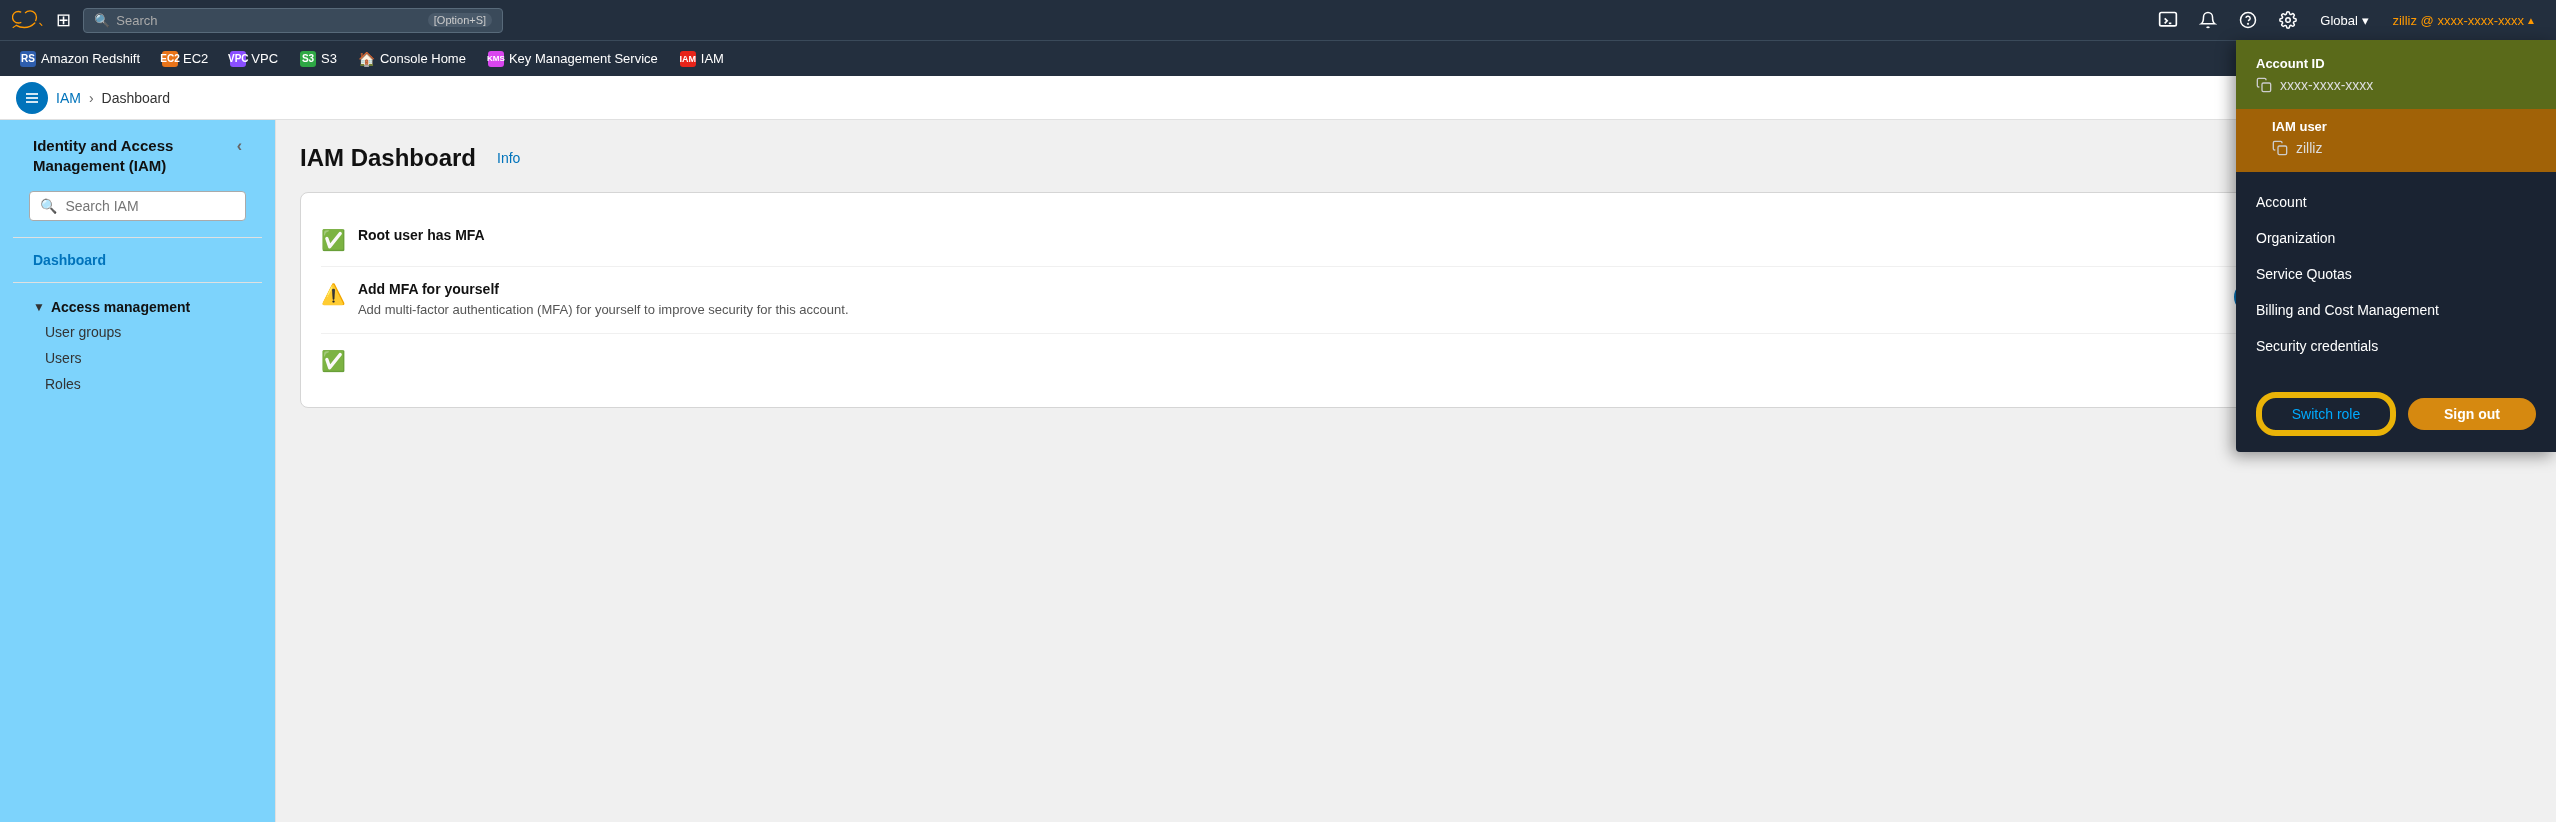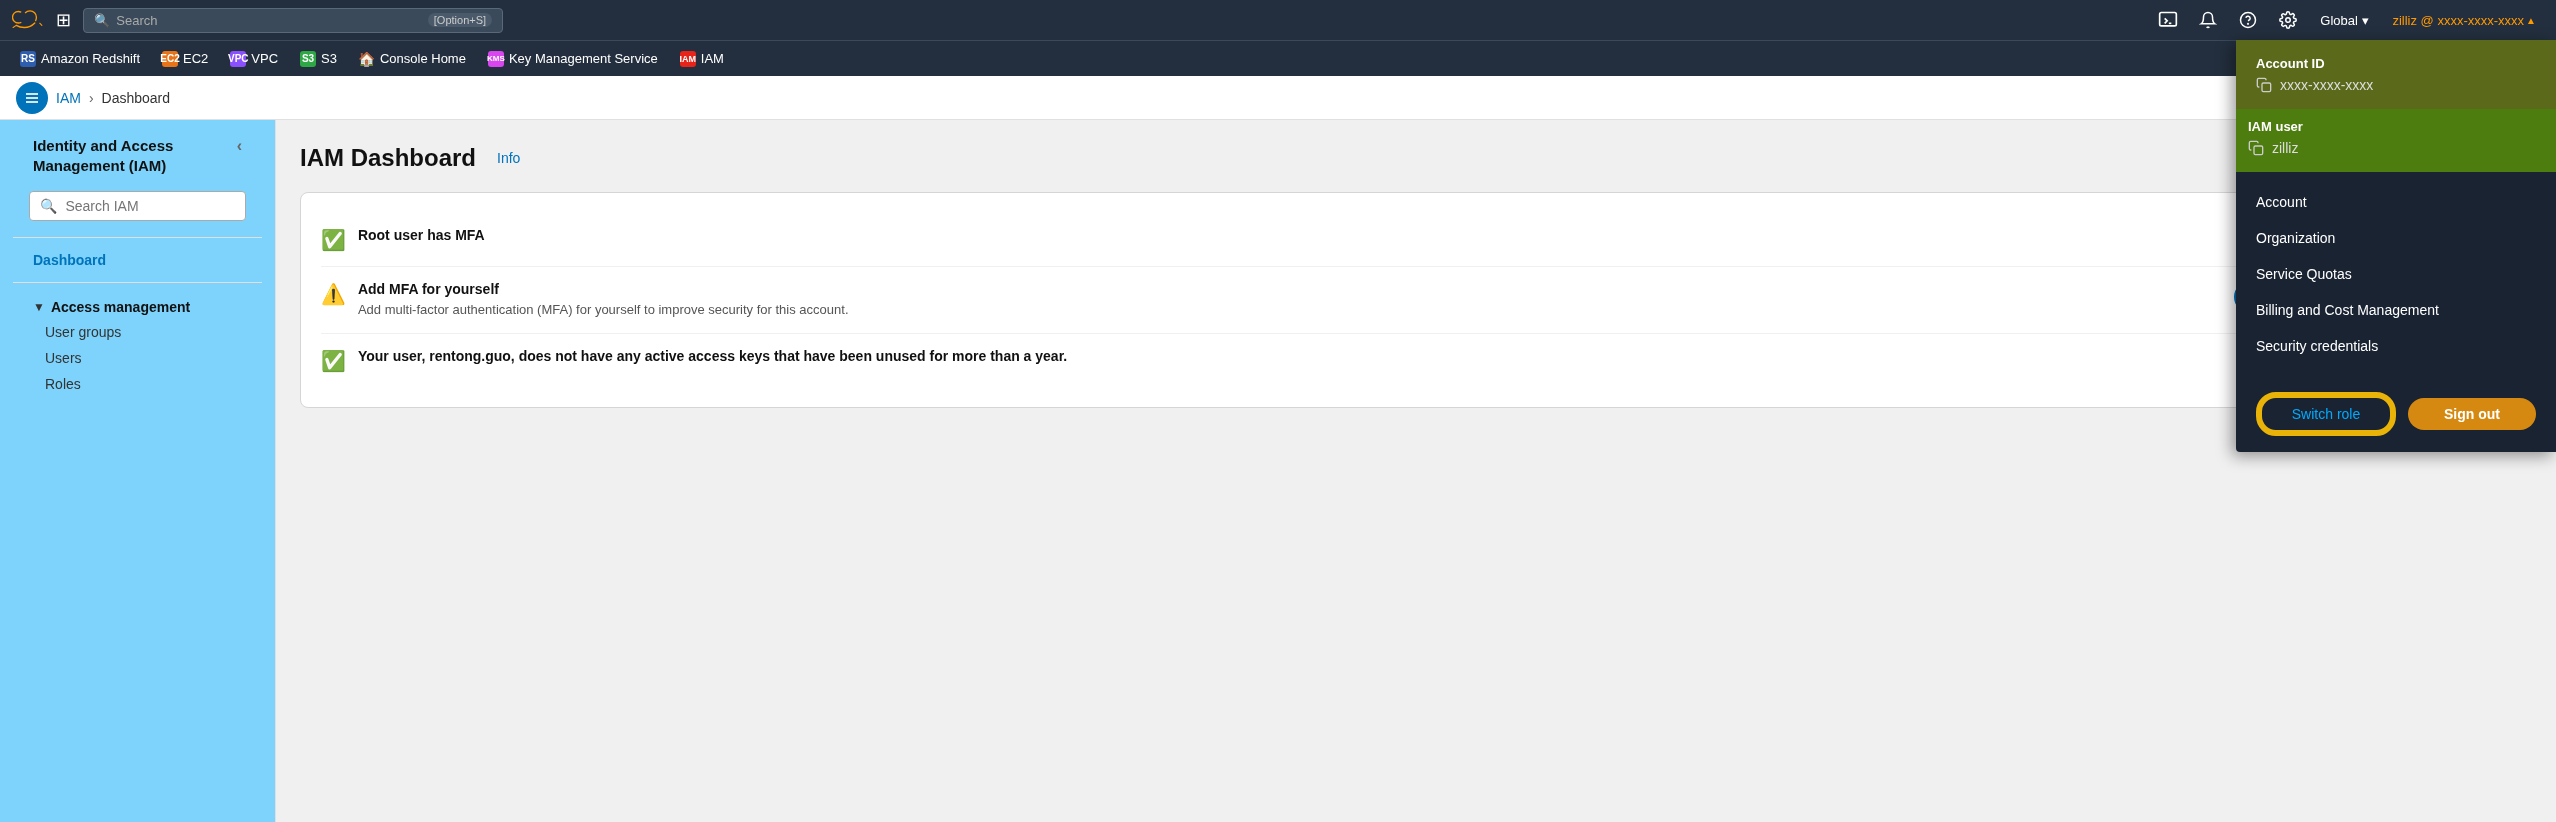--- a/index.html
+++ b/index.html
@@ -350,22 +350,22 @@
       margin-bottom: 6px;
     }
     .account-id-row {
       display: flex;
       align-items: center;
       gap: 8px;
       color: #ddd;
       font-size: 14px;
     }
     .iam-user-section {
-      background: #4d7c0f;
-      padding: 10px 12px 16px;
+      background: #a16207;
+      padding: 10px 36px 16px;
     }
     .iam-user-label {
       font-size: 13px;
       font-weight: 700;
       color: #fff;
       margin-bottom: 6px;
     }
     .iam-user-row {
       display: flex;
       align-items: center;
@@ -580,23 +580,20 @@
             <div class="rec-icon warn">⚠️</div>
             <div class="rec-content">
               <div class="rec-title">Add MFA for yourself</div>
               <div class="rec-desc">Add multi-factor authentication (MFA) for yourself to improve security for this account.</div>
             </div>
             <button class="add-mfa-btn">Add MFA</button>
           </div>
 
           <div class="rec-item">
             <div class="rec-icon ok">✅</div>
-            <div class="rec-content">
-              <div class="rec-title">Your user, rentong.guo, does not have any active access keys that have been unused for more than a year.</div>
-            </div>
           </div>
         </div>
       </div>
 
       <div style="width:160px; background:#fff; border:1px solid #d5d5d5; border-radius:8px; padding:16px; opacity:0.7; overflow:hidden;">
         <div style="font-size:16px; font-weight:700; color:#111; margin-bottom:12px;">AW</div>
         <div style="font-size:13px; color:#555; margin-bottom:4px;">Acc</div>
         <div style="display:flex; align-items:center; gap:4px; margin-bottom:10px;">
           <svg width="14" height="14" viewBox="0 0 24 24" fill="none" stroke="#aaa" stroke-width="2">
               <rect x="9" y="9" width="13" height="13" rx="2"></rect>

